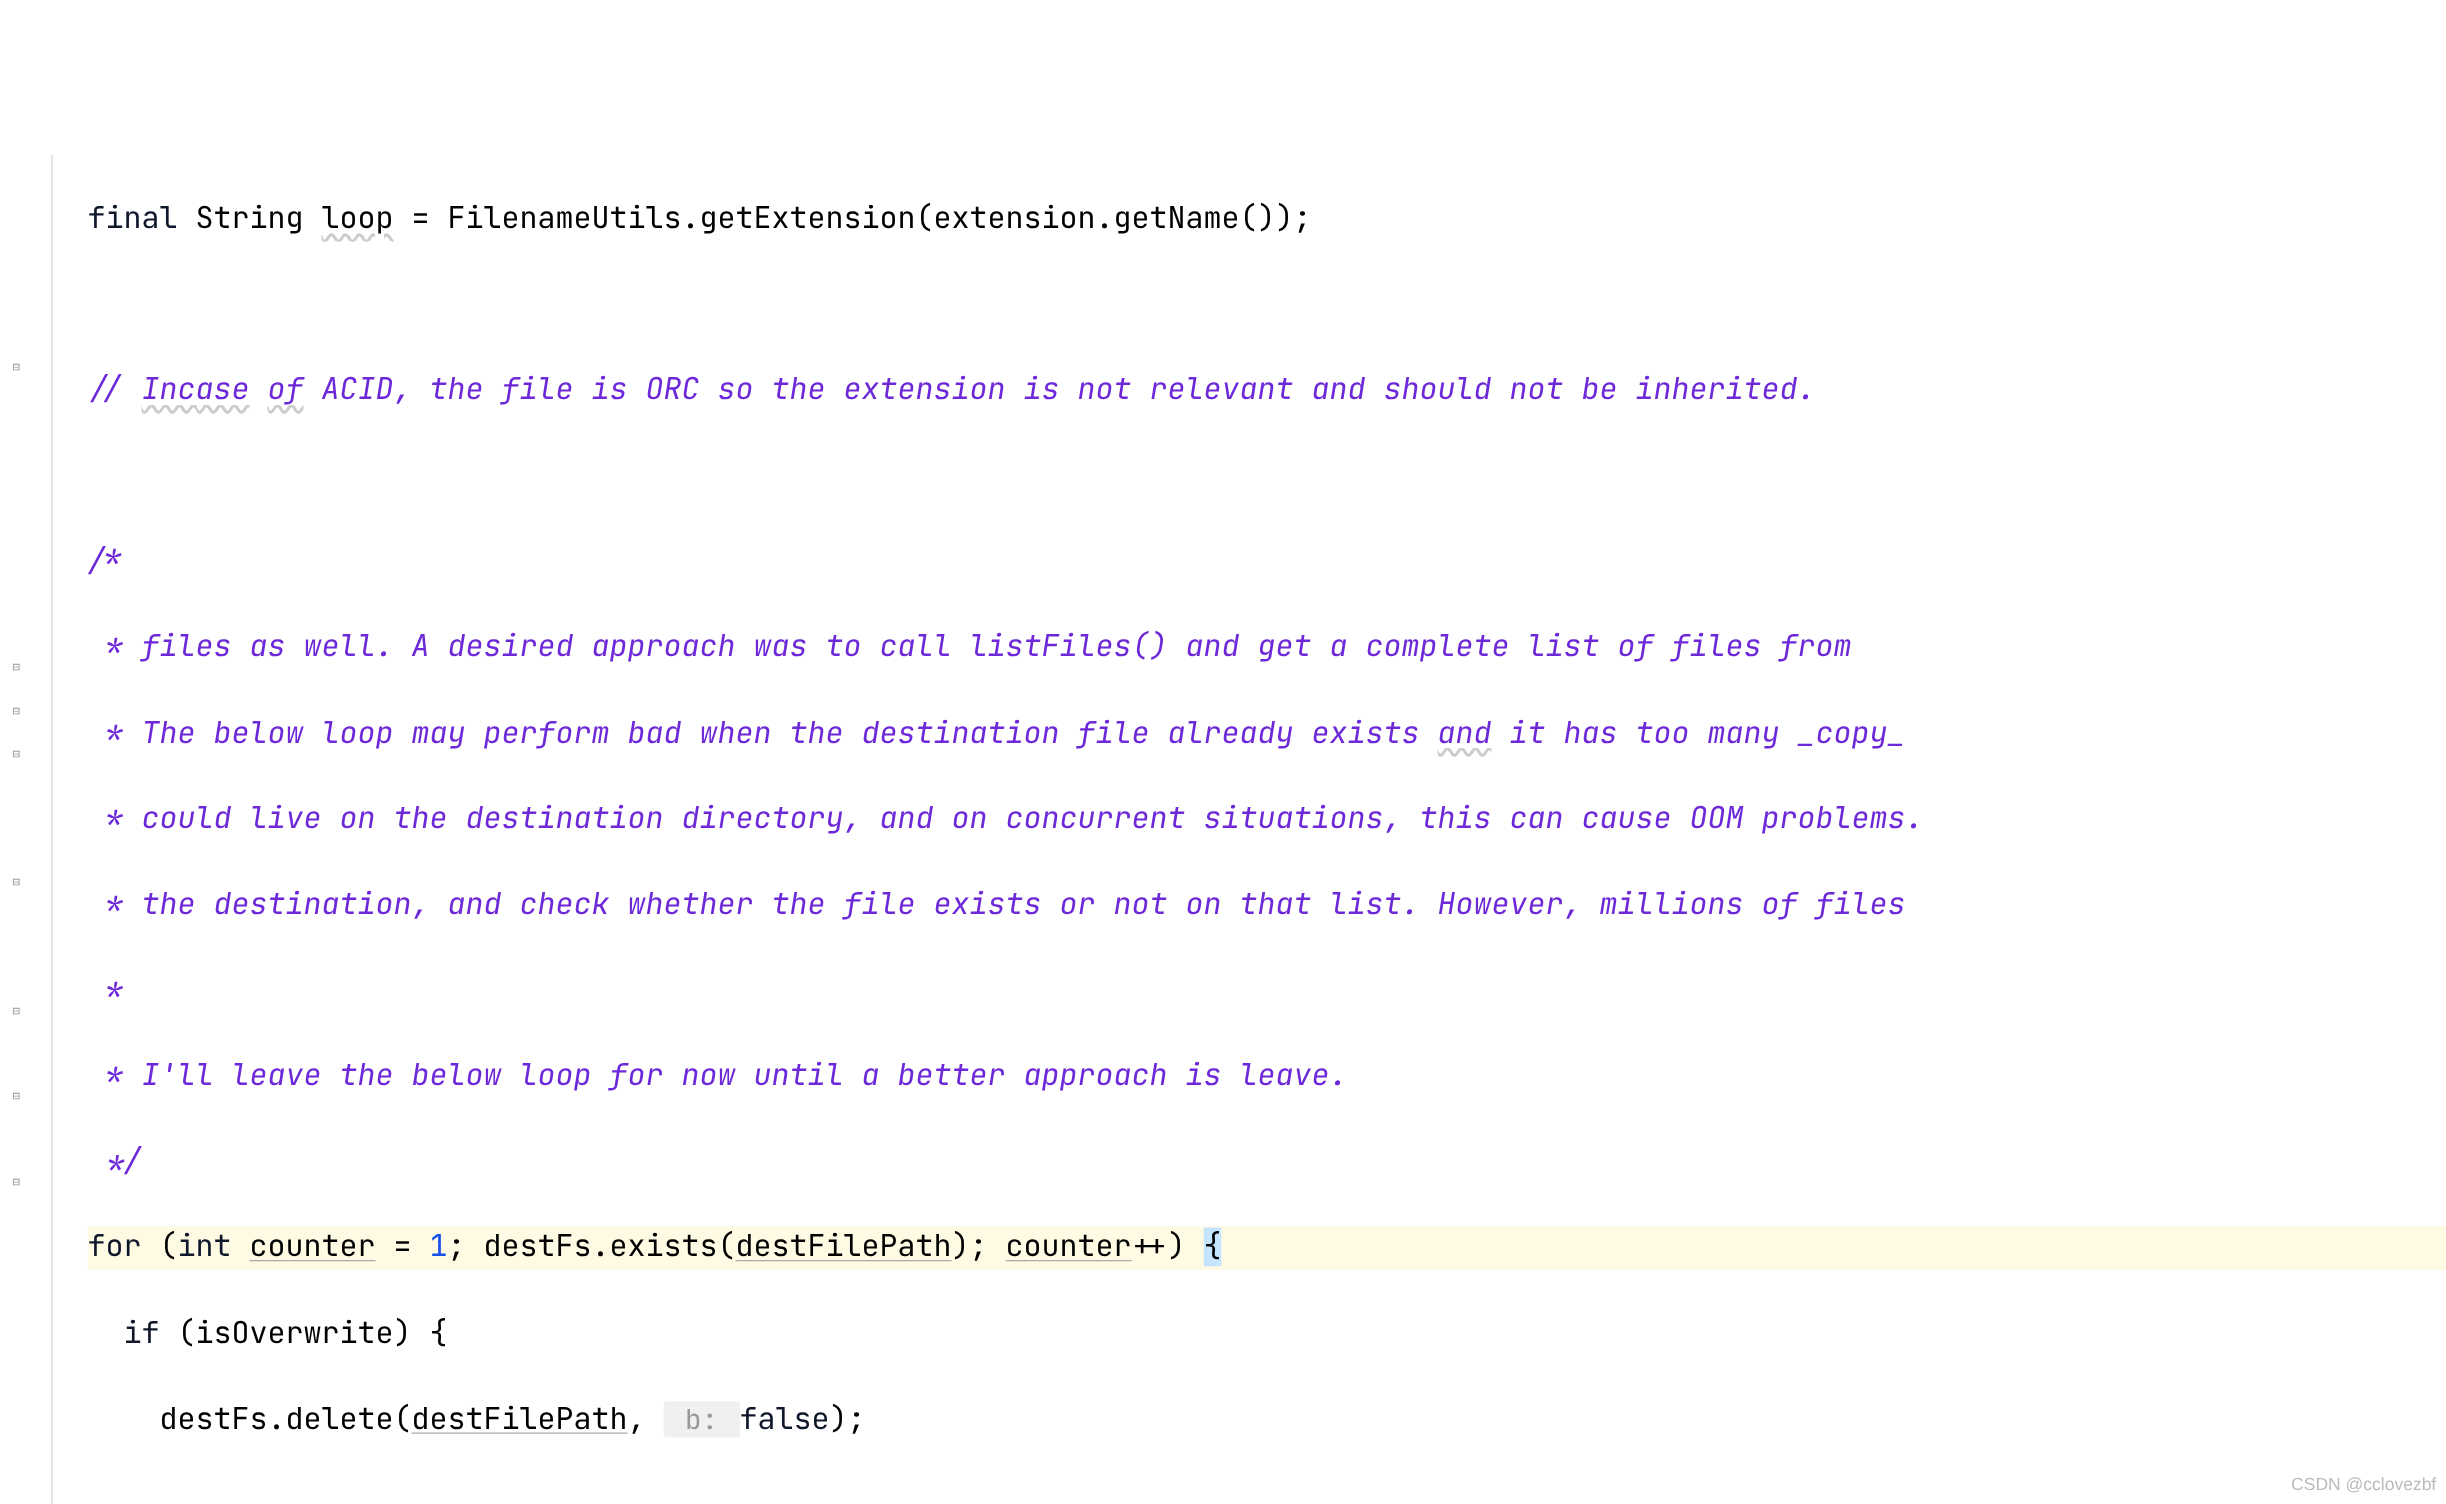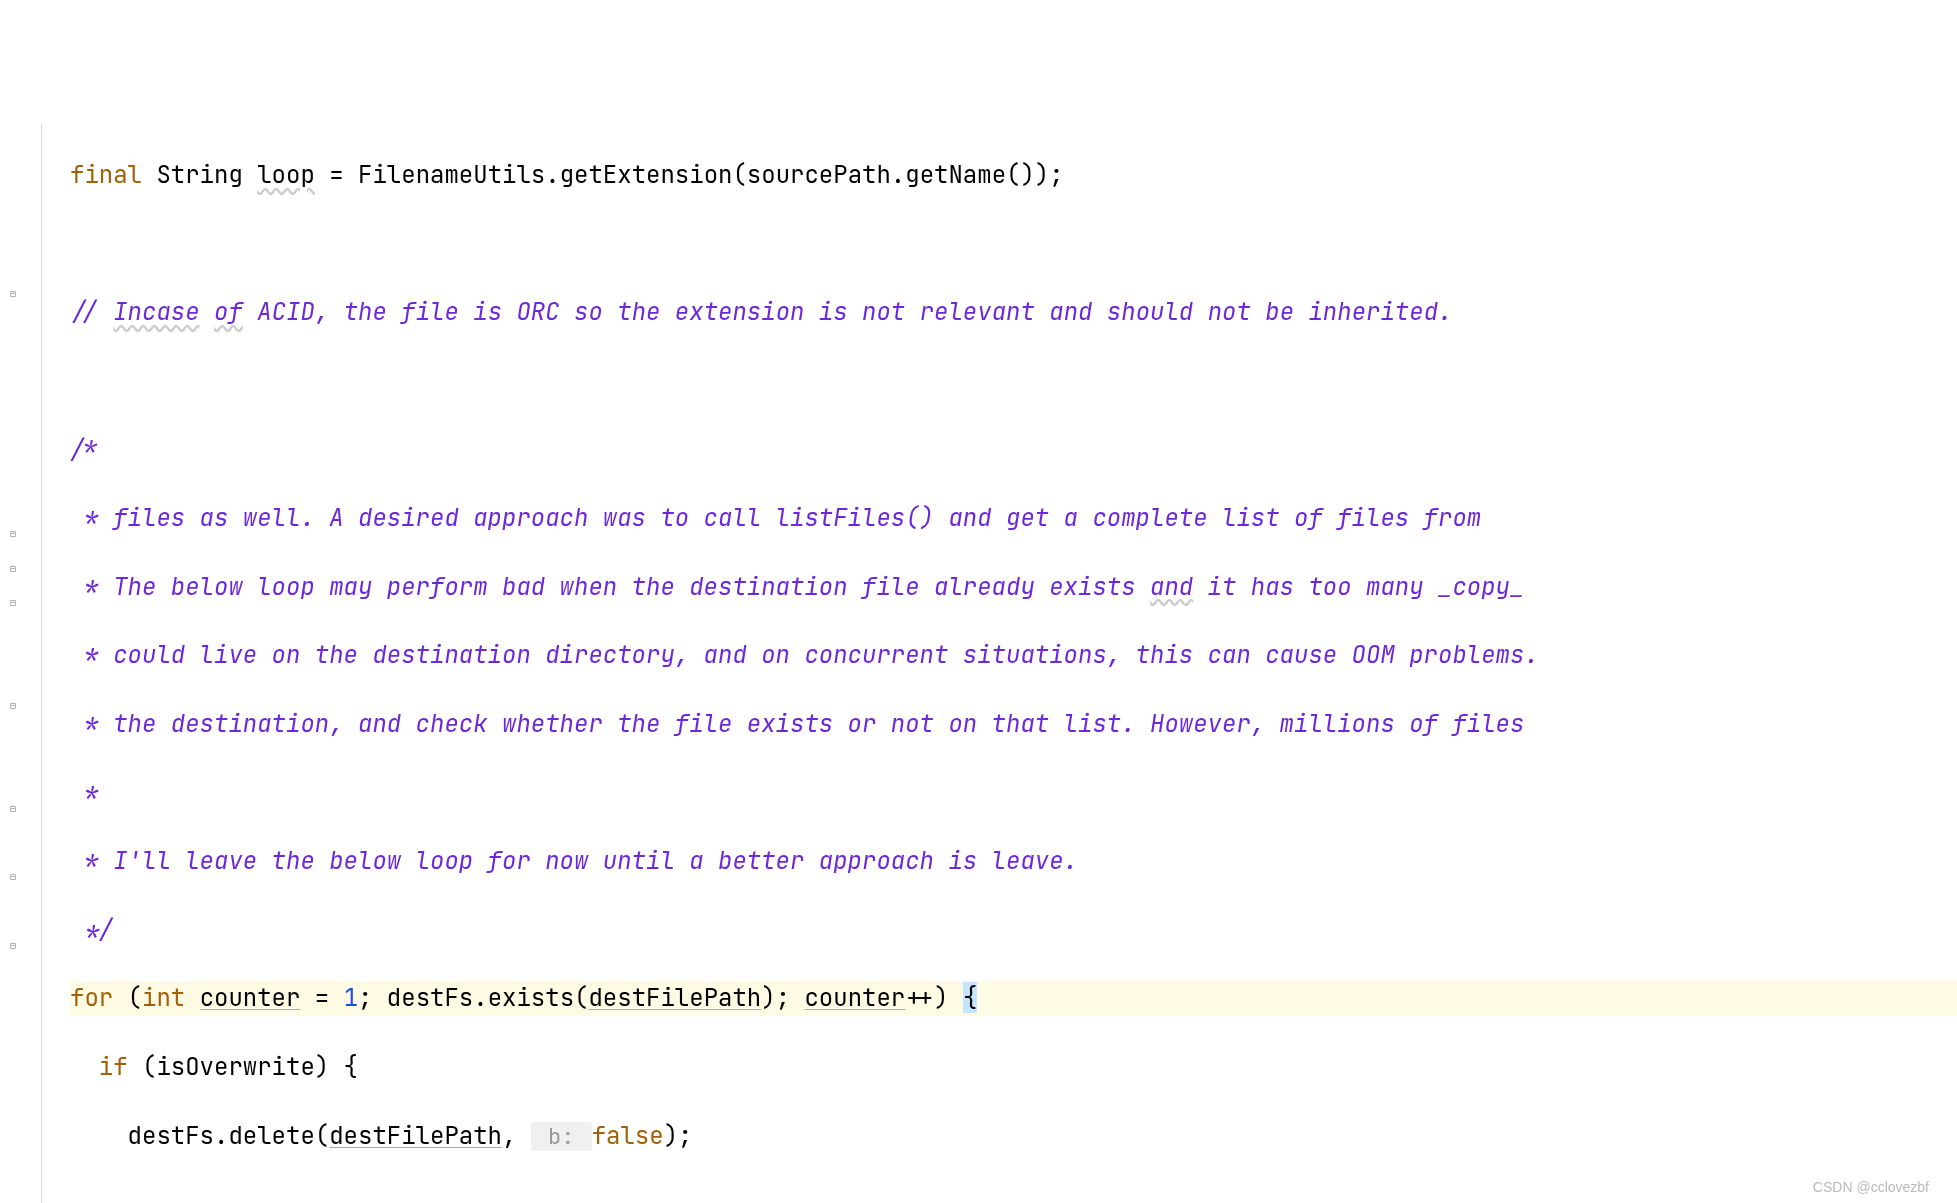--- a/index.html
+++ b/index.html
@@ -34,33 +34,33 @@
       font-size: 10px;
       color: #999;
       line-height: 14px;
       text-align: center;
     }
     .code {
       padding-left: 28px;
       line-height: 34.3px;
       flex: 1;
     }
-    .keyword { color: #a16207; text-align: center; }
+    .keyword { color: #0f172a; text-align: center; }
     .comment { color: #6d28d9; font-style: italic; }
     .number { color: #1750eb; }
     .var-underline { text-decoration: underline; text-decoration-color: #aaaaaa; text-decoration-thickness: 1px; text-underline-offset: 3px; }
     .wavy-underline { text-decoration: underline wavy #cccccc; text-underline-offset: 4px; }
     .param-hint { color: #999; font-style: normal; background: #f0f0f0; padding: 0 4px; border-radius: 3px; font-size: 22px; }
     .highlight-line { background: #fffae3; }
     .cursor-box { background: #c5e4fd; }
     .line { display: block; min-height: 34.3px; }
     .watermark {
       position: fixed;
       bottom: 8px;
-      right: 28px;
+      right: 8px;
       font-size: 14px;
       color: #bbb;
       font-family: Arial, sans-serif;
     }
   </style>
 </head>
 <body>
 
 
 
@@ -69,21 +69,21 @@
     <span class="fold-icon" style="top:163px;">⊟</span>
     <span class="fold-icon" style="top:403px;">⊟</span>
     <span class="fold-icon" style="top:438px;">⊟</span>
     <span class="fold-icon" style="top:472px;">⊟</span>
     <span class="fold-icon" style="top:575px;">⊟</span>
     <span class="fold-icon" style="top:678px;">⊟</span>
     <span class="fold-icon" style="top:746px;">⊟</span>
     <span class="fold-icon" style="top:815px;">⊟</span>
   </div>
   <div class="code">
-<span class="line"><span class="keyword">final</span> <span>String</span> <span class="wavy-underline">loop</span> = <span>FilenameUtils.getExtension(sourcePath.getName());</span></span>
+<span class="line"><span class="keyword">final</span> <span>String</span> <span class="wavy-underline">loop</span> = <span>FilenameUtils.getExtension(extension.getName());</span></span>
 <span class="line"></span>
 <span class="line"><span class="comment">// <span class="wavy-underline">Incase</span> <span class="wavy-underline">of</span> ACID, the file is ORC so the extension is not relevant and should not be inherited.</span></span>
 <span class="line"></span>
 <span class="line"><span class="comment">/*</span></span>
 <span class="line"><span class="comment"> * files as well. A desired approach was to call listFiles() and get a complete list of files from</span></span>
 <span class="line"><span class="comment"> * The below loop may perform bad when the destination file already exists <span class="wavy-underline">and</span> it has too many _copy_</span></span>
 <span class="line"><span class="comment"> * could live on the destination directory, and on concurrent situations, this can cause OOM problems.</span></span>
 <span class="line"><span class="comment"> * the destination, and check whether the file exists or not on that list. However, millions of files</span></span>
 <span class="line"><span class="comment"> *</span></span>
 <span class="line"><span class="comment"> * I'll leave the below loop for now until a better approach is leave.</span></span>

